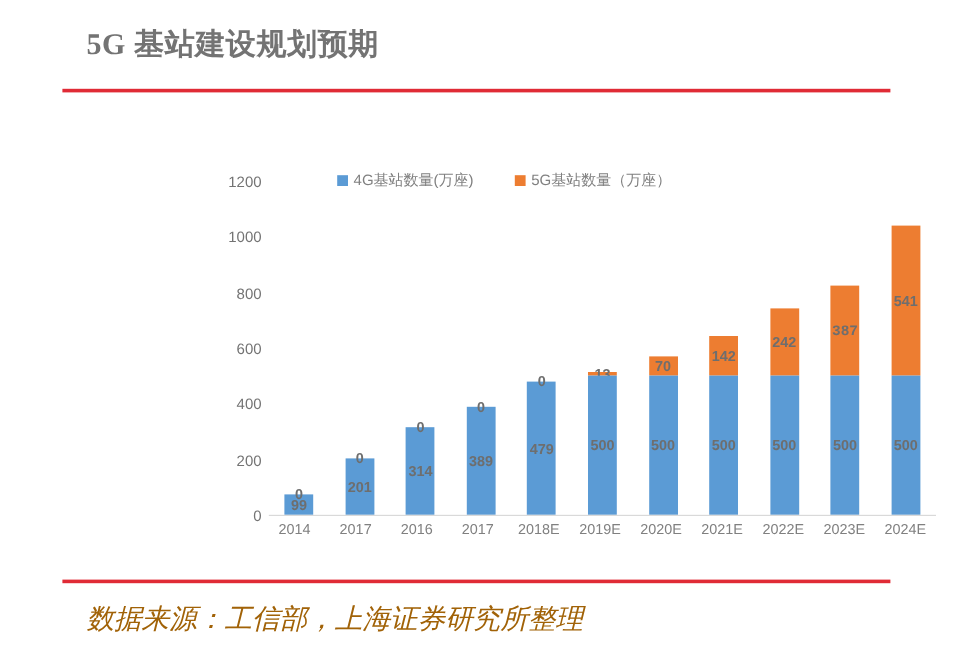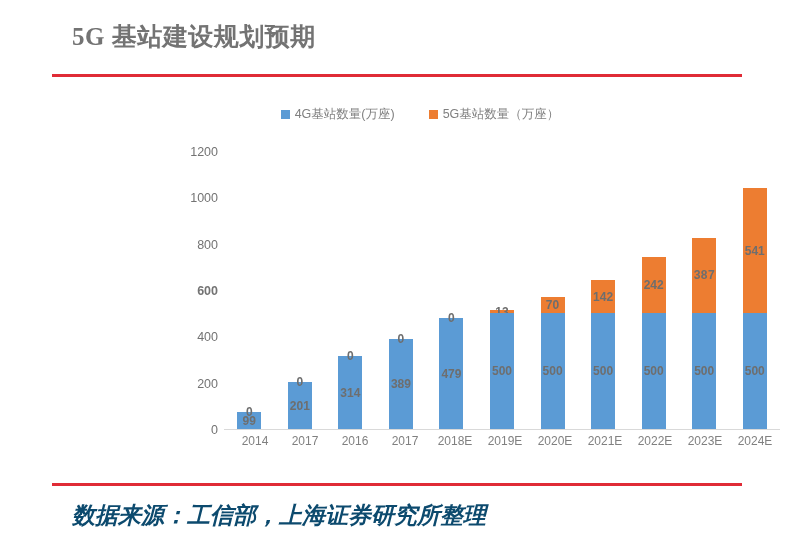--- a/index.html
+++ b/index.html
@@ -47,23 +47,23 @@
     width: 690px;
     height: 3px;
     background: #E02B36;
   }
   .source-note {
     position: absolute;
     left: 72px;
     top: 500px;
     font-family: "Liberation Serif", "DejaVu Serif", serif;
     font-style: italic;
-    font-weight: bold;
+    font-weight: normal;
     font-size: 23px;
-    color: #0c4a6e;
+    color: #a16207;
     white-space: nowrap;
   }
 
   
   .chart-area {
     position: absolute;
     left: 160px;
     top: 96px;
     width: 620px;
     height: 380px;
@@ -77,20 +77,21 @@
     width: 520px;
     display: flex;
     justify-content: center;
     align-items: center;
     gap: 34px;
   }
   .legend-item {
     display: flex;
     align-items: center;
     gap: 5px;
+    margin-top: 36px;
   }
   .legend-swatch {
     width: 9px;
     height: 9px;
     display: inline-block;
   }
   .legend-label {
     font-size: 12.5px;
     color: #808080;
     white-space: nowrap;
@@ -182,21 +183,21 @@
     position: absolute;
     left: 50%;
     transform: translate(-50%, -50%);
     top: 0px;
     font-size: 12px;
     font-weight: bold;
     color: #6E6E6E;
   }
   .x-axis {
     position: absolute;
-    left: 70px;
+    left: 60px;
     top: 282px;
     right: 0px;
     display: flex;
   }
   .x-tick {
     flex: 1 1 0;
     text-align: center;
     font-size: 12px;
     color: #808080;
     white-space: nowrap;
@@ -221,21 +222,21 @@
           <span class="legend-swatch" style="background: rgb(237, 125, 49);"></span>
           <span class="legend-label">5G基站数量（万座）</span>
         </div>
       </div>
 
     <div class="plot">
       <div class="y-axis" id="y-axis">
           <div class="y-tick" style="top: 0px;">1200</div>
           <div class="y-tick" style="top: 46.3333px;">1000</div>
           <div class="y-tick" style="top: 92.6667px;">800</div>
-          <div class="y-tick" style="top: 139px; font-weight: bold;">600</div>
+          <div class="y-tick" style="top: 139px;">600</div>
           <div class="y-tick" style="top: 185.333px;">400</div>
           <div class="y-tick" style="top: 231.667px;">200</div>
           <div class="y-tick" style="top: 278px;">0</div>
         </div>
       <div class="plot-inner">
         <div class="bars" id="bars">
             <div class="bar-col">
               <div class="bar-stack">
                 <div class="seg seg-4g" style="height: 17px;">
                   <span class="seg-label seg-label-4g">99</span>

